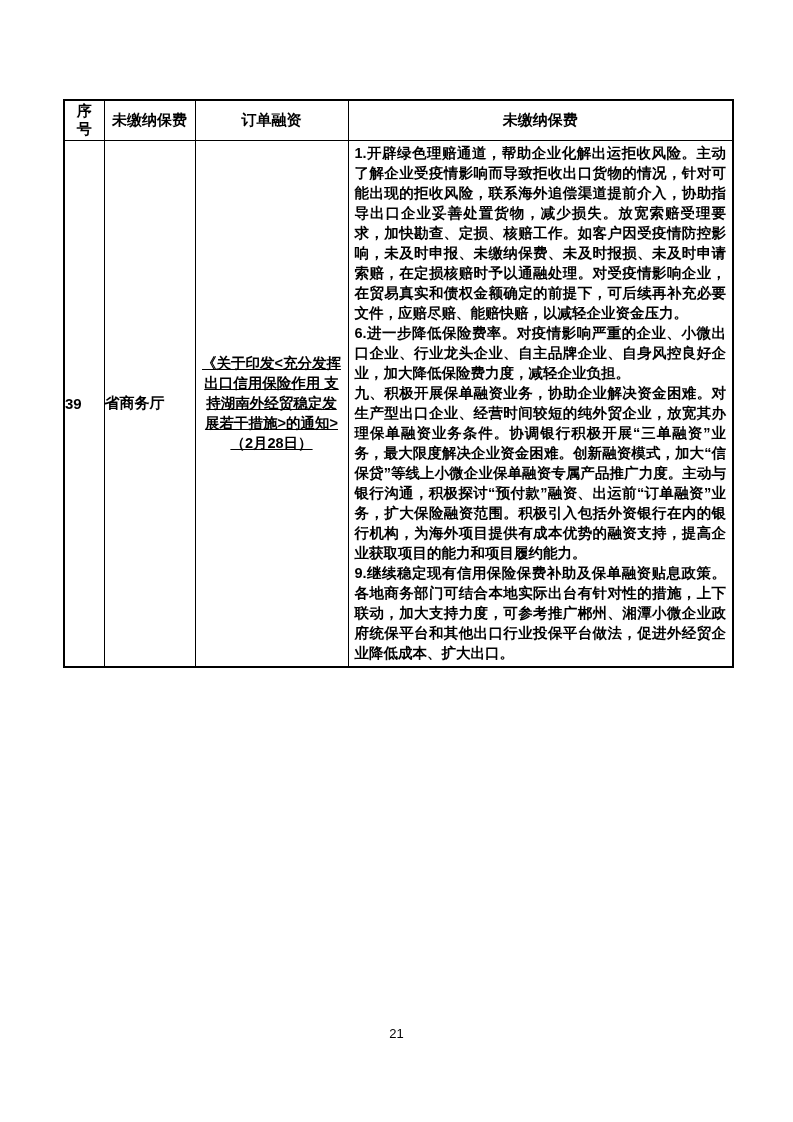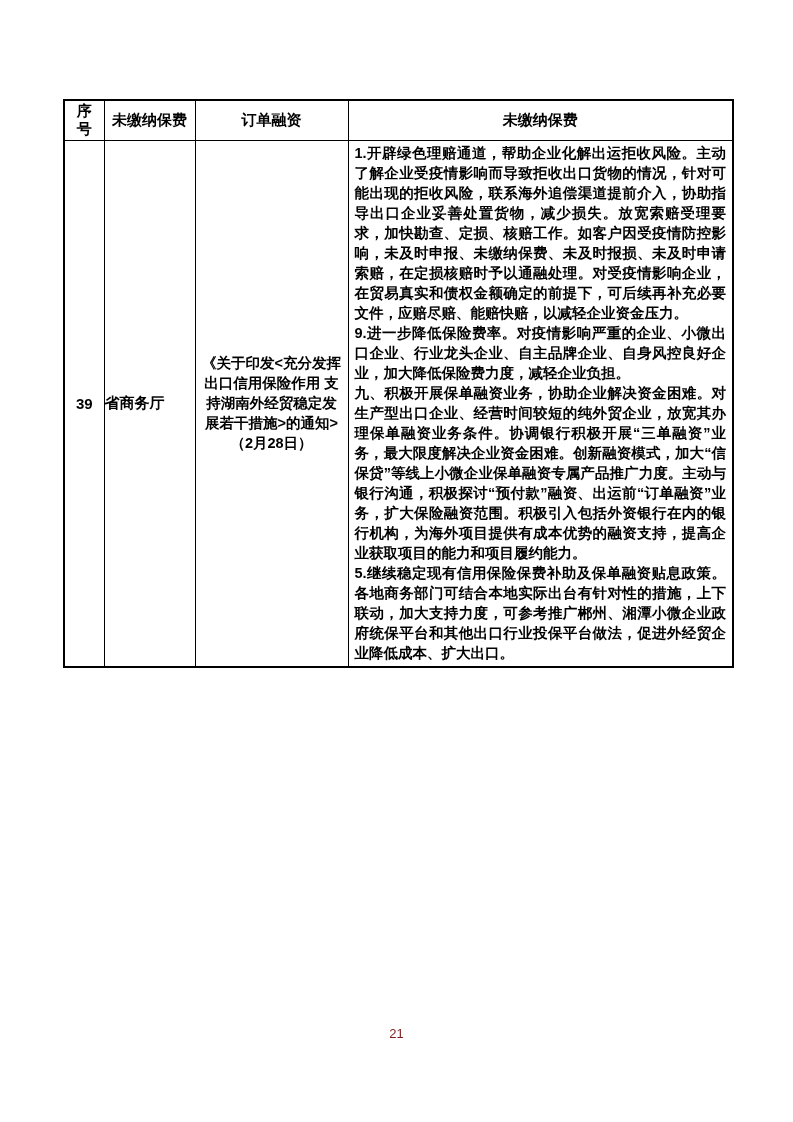--- a/index.html
+++ b/index.html
@@ -34,49 +34,50 @@
     text-align: center;
     vertical-align: middle;
     line-height: 18px;
   }
   col.c-index  { width: 40px; }
   col.c-agency { width: 91px; }
   col.c-title  { width: 153px; }
   col.c-content{ width: 385px; }
   .index-head-inner { display: inline-block; width: 1.1em; }
   td.cell-index {
-    text-align: center; vertical-align: middle;
+    vertical-align: middle;
     font-size: 15px;
   }
   td.cell-agency {
     text-align: left; vertical-align: middle;
     font-size: 15px;
   }
   td.cell-title {
     text-align: center; vertical-align: middle;
     font-size: 14.5px; line-height: 20px;
     padding: 2px 6px;
+    text-decoration: underline;
   }
   td.cell-content {
     vertical-align: top;
     font-size: 14.5px; line-height: 20px;
     padding: 2px 6px 3px 6px;
     text-align: justify;
     text-justify: inter-ideograph;
     height: 483px;
   }
   td.cell-content p { margin: 0; }
   .page-number {
     position: absolute;
     left: 0; right: 0;
     top: 1026px;
     text-align: center;
     font-size: 13px;
     font-weight: normal;
-    color: #7f1d1d;
+    color: #000000;
   }
 </style>
 </head>
 <body>
 
 <div class="page">
 
   <table class="doc-table">
     <colgroup>
       <col class="c-index">
@@ -97,23 +98,23 @@
     <tbody>
       <tr>
         <td class="cell-index">39</td>
         <td class="cell-agency">省商务厅</td>
         <td class="cell-title">
           <div>《关于印发&lt;充分发挥出口信用保险作用 支持湖南外经贸稳定发展若干措施&gt;的通知&gt;</div>
           <div>（2月28日）</div>
         </td>
         <td class="cell-content">
           <p>1.开辟绿色理赔通道，帮助企业化解出运拒收风险。主动了解企业受疫情影响而导致拒收出口货物的情况，针对可能出现的拒收风险，联系海外追偿渠道提前介入，协助指导出口企业妥善处置货物，减少损失。放宽索赔受理要求，加快勘查、定损、核赔工作。如客户因受疫情防控影响，未及时申报、未缴纳保费、未及时报损、未及时申请索赔，在定损核赔时予以通融处理。对受疫情影响企业，在贸易真实和债权金额确定的前提下，可后续再补充必要文件，应赔尽赔、能赔快赔，以减轻企业资金压力。</p>
-          <p>9.进一步降低保险费率。对疫情影响严重的企业、小微出口企业、行业龙头企业、自主品牌企业、自身风控良好企业，加大降低保险费力度，减轻企业负担。</p>
+          <p>6.进一步降低保险费率。对疫情影响严重的企业、小微出口企业、行业龙头企业、自主品牌企业、自身风控良好企业，加大降低保险费力度，减轻企业负担。</p>
           <p>九、积极开展保单融资业务，协助企业解决资金困难。对生产型出口企业、经营时间较短的纯外贸企业，放宽其办理保单融资业务条件。协调银行积极开展“三单融资”业务，最大限度解决企业资金困难。创新融资模式，加大“信保贷”等线上小微企业保单融资专属产品推广力度。主动与银行沟通，积极探讨“预付款”融资、出运前“订单融资”业务，扩大保险融资范围。积极引入包括外资银行在内的银行机构，为海外项目提供有成本优势的融资支持，提高企业获取项目的能力和项目履约能力。</p>
-          <p>5.继续稳定现有信用保险保费补助及保单融资贴息政策。各地商务部门可结合本地实际出台有针对性的措施，上下联动，加大支持力度，可参考推广郴州、湘潭小微企业政府统保平台和其他出口行业投保平台做法，促进外经贸企业降低成本、扩大出口。</p>
+          <p>9.继续稳定现有信用保险保费补助及保单融资贴息政策。各地商务部门可结合本地实际出台有针对性的措施，上下联动，加大支持力度，可参考推广郴州、湘潭小微企业政府统保平台和其他出口行业投保平台做法，促进外经贸企业降低成本、扩大出口。</p>
         </td>
       </tr>
     </tbody>
   </table>
 
   <div class="page-number">21</div>
 
 </div>
 
 </body></html>

